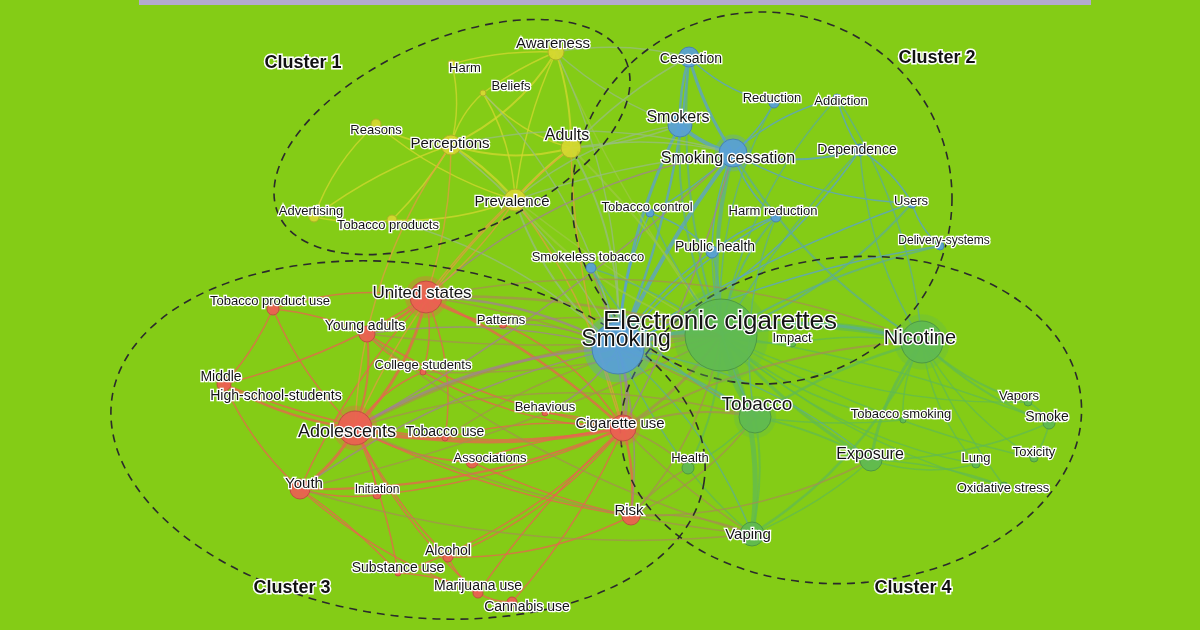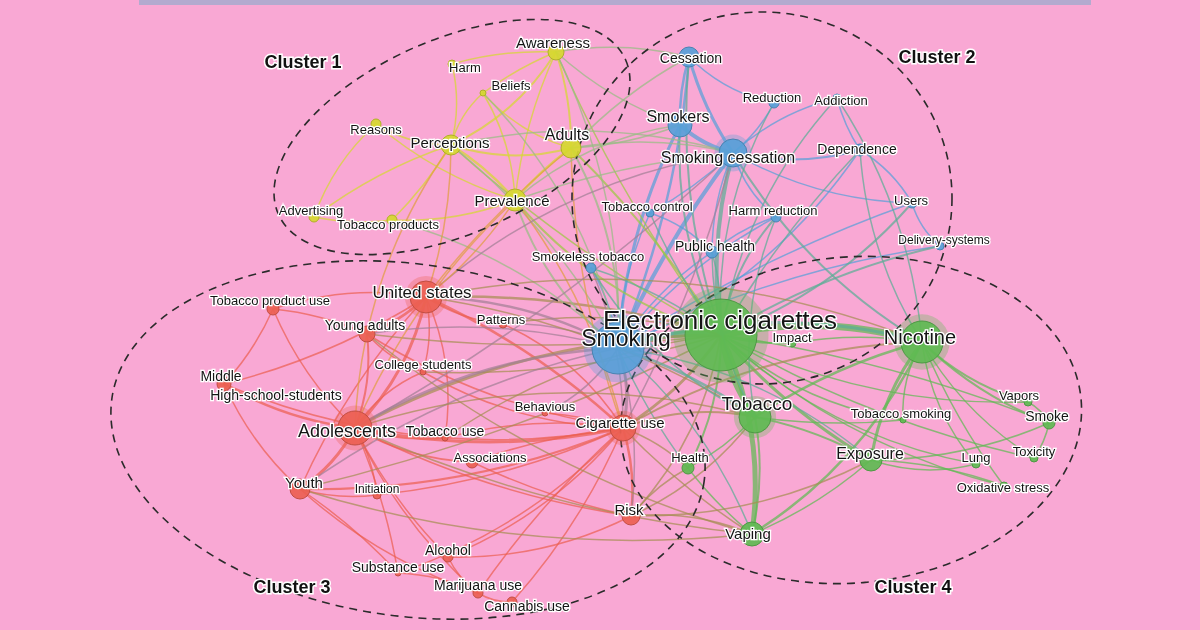--- a/index.html
+++ b/index.html
@@ -1,16 +1,16 @@
 <!DOCTYPE html>
 <html><head>
 <meta charset="utf-8">
 <style>
   html,body{margin:0;padding:0;background:#fff;}
-  .stage{position:relative;width:1200px;height:630px;background:#f9a8d4;overflow:hidden;
+  .stage{position:relative;width:1200px;height:630px;background:#84cc16;overflow:hidden;
          font-family:"Liberation Sans",sans-serif;}
   .top-bar{position:absolute;top:0;height:5px;}
   svg{position:absolute;left:0;top:0;}
   .nlabel{paint-order:stroke;stroke:#ffffff;stroke-width:2.6px;fill:#141414;
           font-family:"Liberation Sans",sans-serif;}
   .clabel{paint-order:stroke;stroke:#ffffff;stroke-width:3px;fill:#111;font-weight:bold;
           font-family:"Liberation Sans",sans-serif;font-size:18px;}
   .edge{fill:none;stroke-linecap:round;}
   .boundary{fill:none;stroke:#2b2b2b;stroke-width:1.6;stroke-dasharray:8 6;}
 </style>

